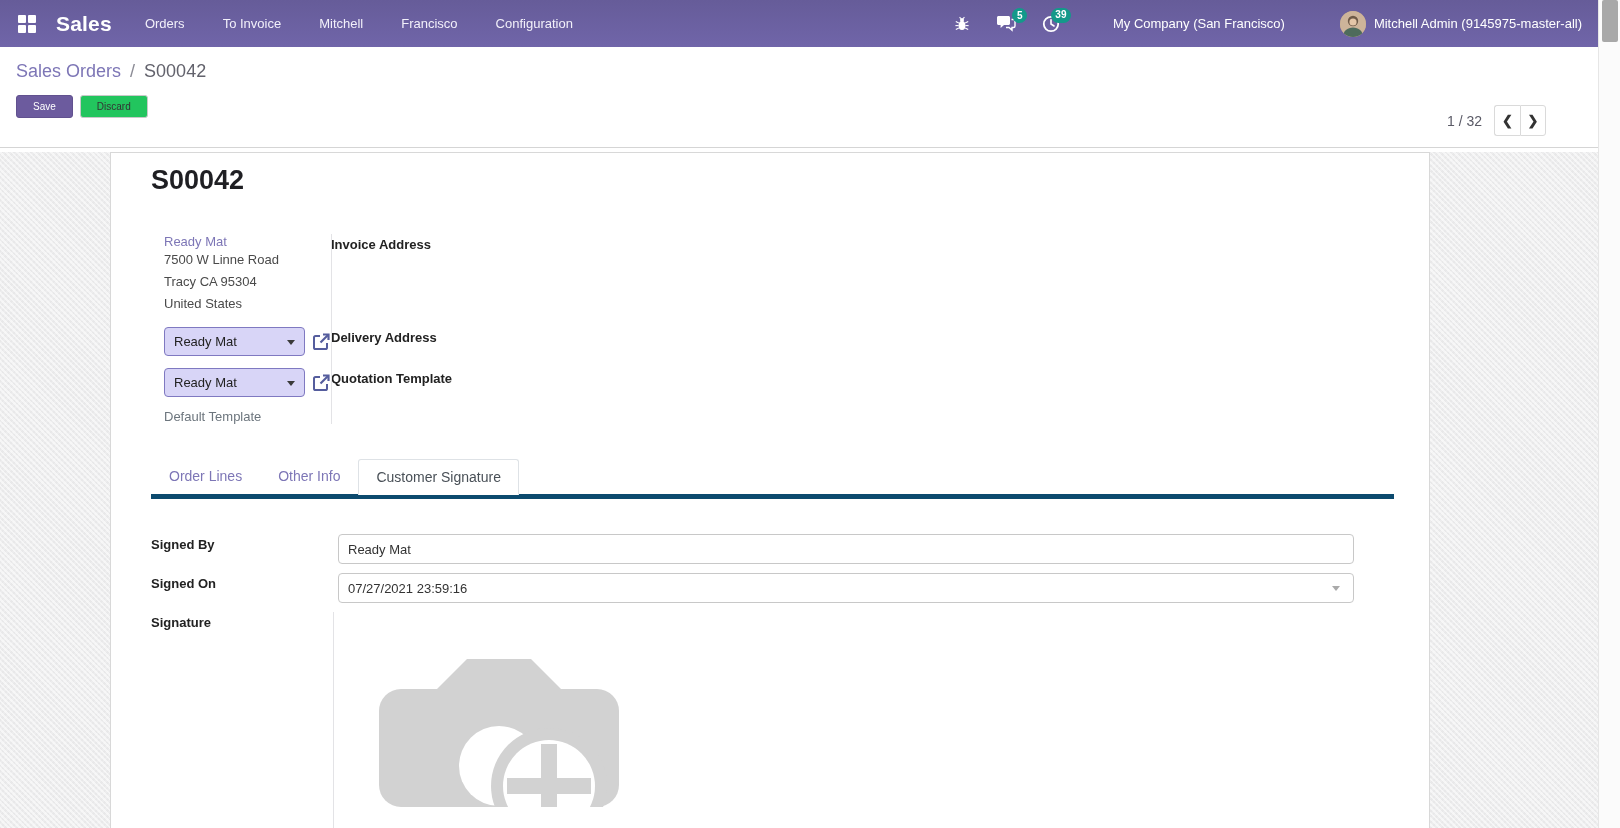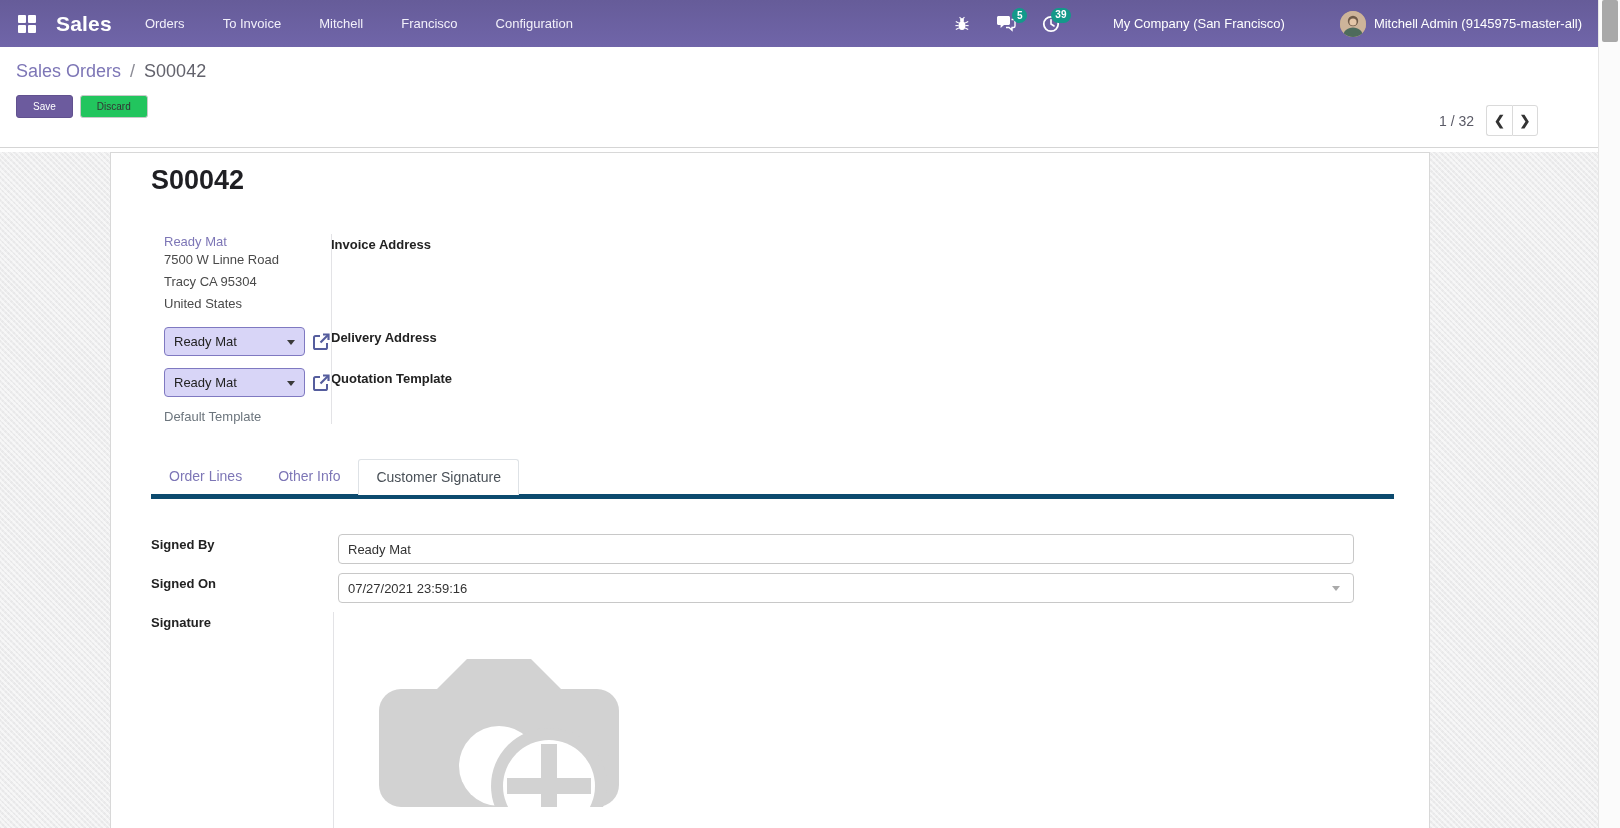--- a/index.html
+++ b/index.html
@@ -28,21 +28,21 @@
   
   .control-panel { position:relative; height:101px; background:#fff; border-bottom:1px solid #d5d5d5; padding:14px 16px 0 16px; }
   .breadcrumb { font-size:18px; }
   .breadcrumb .parent { color:#7d76b6; cursor:pointer; }
   .breadcrumb .sep { color:#8b8b95; padding:0 4px; }
   .breadcrumb .current { color:#62626c; }
   .cp-buttons { margin-top:13px; display:flex; gap:7px; }
   .btn { font-size:10px; padding:5px 16px; border-radius:3px; cursor:pointer; border:1px solid transparent; }
   .btn-primary { background:#6c5b9e; border-color:#61518f; color:#fff; }
   .btn-secondary { background:#22c55e; border-color:#c9c9c9; color:#333; }
-  .pager { position:absolute; right:60px; top:58px; display:flex; align-items:center; }
+  .pager { position:absolute; right:52px; top:58px; display:flex; align-items:center; }
   .pager-count { font-size:14px; color:#5a5a66; margin-right:12px; }
   .pager-buttons { display:flex; }
   .pager-btn { width:26px; height:31px; background:#fff; border:1px solid #dadada; display:flex; align-items:center; justify-content:center; font-size:13px; font-weight:700; color:#333; cursor:pointer; }
   .pager-btn.prev { border-radius:3px 0 0 3px; border-right:none; }
   .pager-btn.next { border-radius:0 3px 3px 0; }
 
   
   .content { height:680px; background-color:#ededee;
     background-image:repeating-linear-gradient(45deg, rgba(255,255,255,.55) 0 2px, transparent 2px 4px),
                      repeating-linear-gradient(-45deg, rgba(0,0,0,.02) 0 2px, transparent 2px 4px); }

